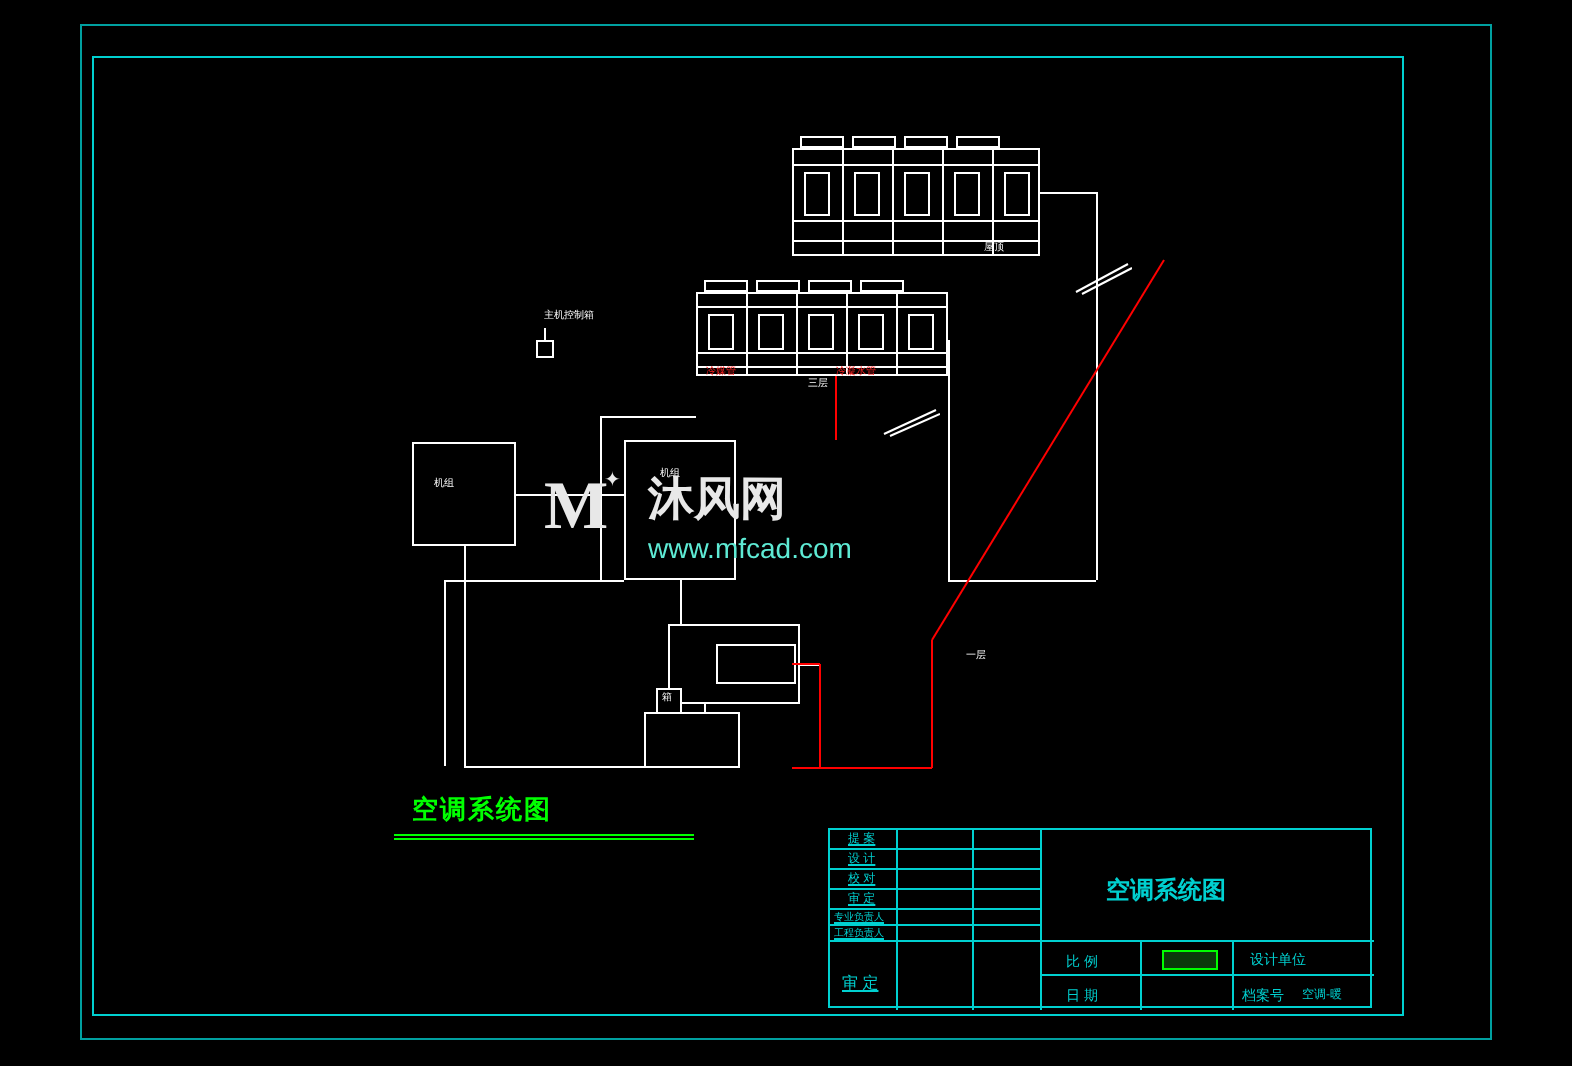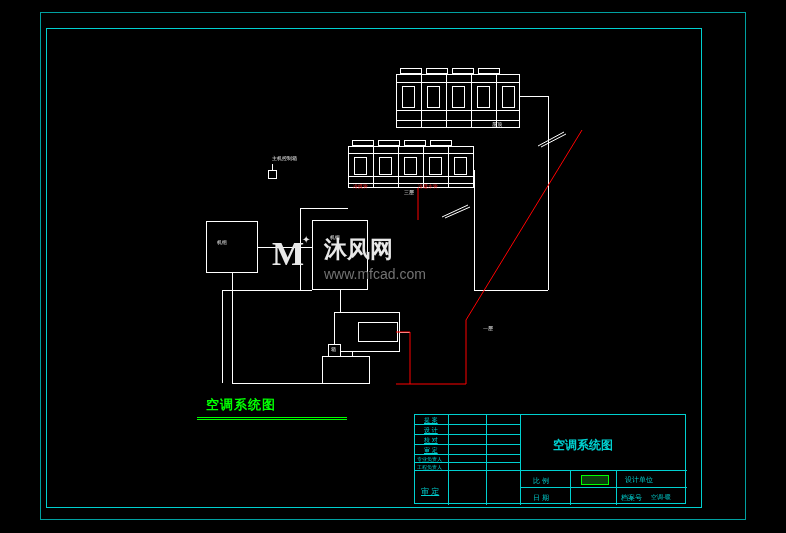--- a/index.html
+++ b/index.html
@@ -33,21 +33,21 @@
   .tb .txt{position:absolute;color:#00d0d0;font-size:6px;line-height:7px;white-space:nowrap;text-decoration:underline;}
   .tb .txt-lg{position:absolute;color:#00d0d0;font-size:12px;font-weight:bold;white-space:nowrap;}
   .tb .txt-md{position:absolute;color:#00d0d0;font-size:7px;white-space:nowrap;}
   .tb .gchip{position:absolute;background:#0b3b0b;border:1px solid #00ff00;}
 
   
   .wm{position:absolute;left:272px;top:232px;width:230px;height:56px;}
   .wm-logo{position:absolute;left:0;top:4px;width:44px;height:36px;color:#e8e8e8;font-size:34px;font-weight:bold;font-family:"Liberation Serif",serif;line-height:36px;}
   .wm-star{position:absolute;left:30px;top:2px;color:#e8e8e8;font-size:10px;}
   .wm-text{position:absolute;left:52px;top:2px;color:#e8e8e8;font-size:23px;font-weight:bold;white-space:nowrap;}
-  .wm-url{position:absolute;left:52px;top:34px;color:#737373;font-size:14px;white-space:nowrap;}
+  .wm-url{position:absolute;left:52px;top:34px;color:#5eead4;font-size:14px;white-space:nowrap;}
 </style>
 </head>
 <body>
 
 <div id="stage">
 
   <div class="abs frame-outer"></div>
   <div class="abs frame-inner"></div>
 
   <div class="abs unit" style="left:396px;top:74px;width:124px;height:54px;"></div>

